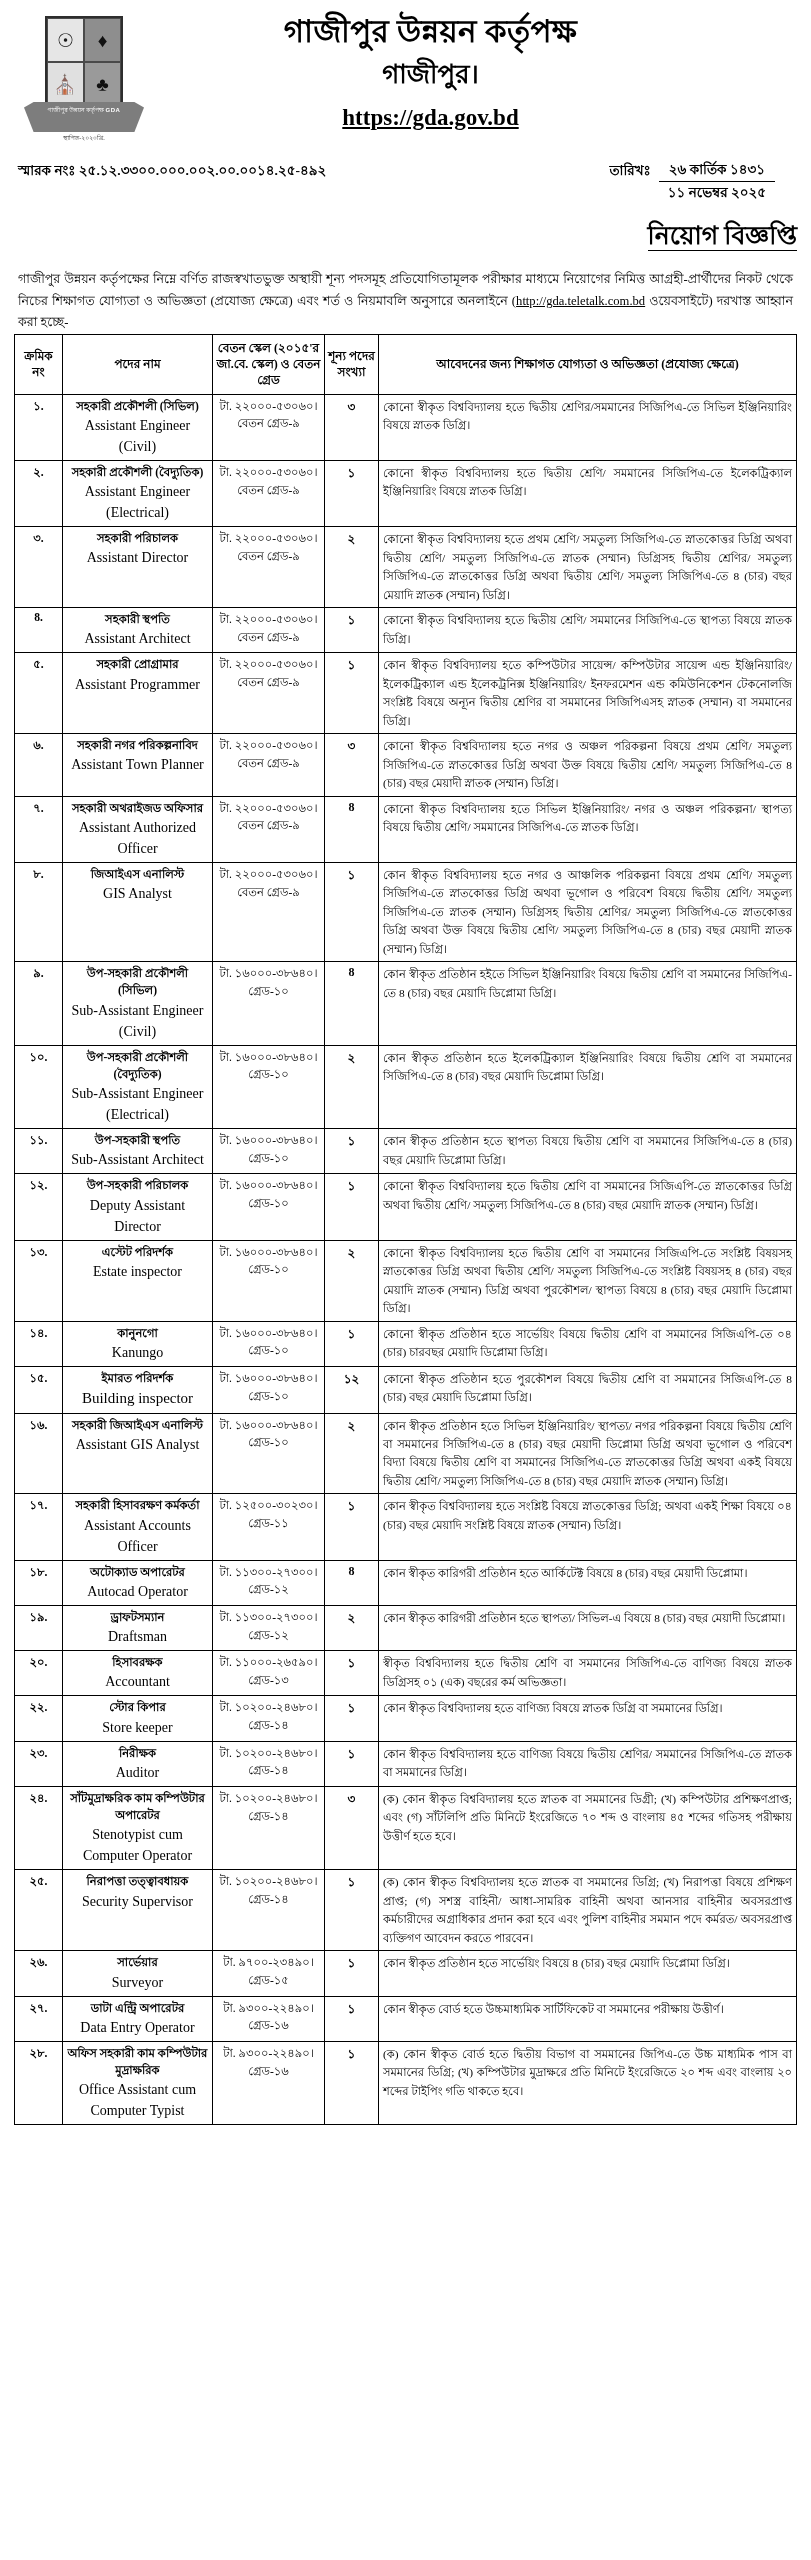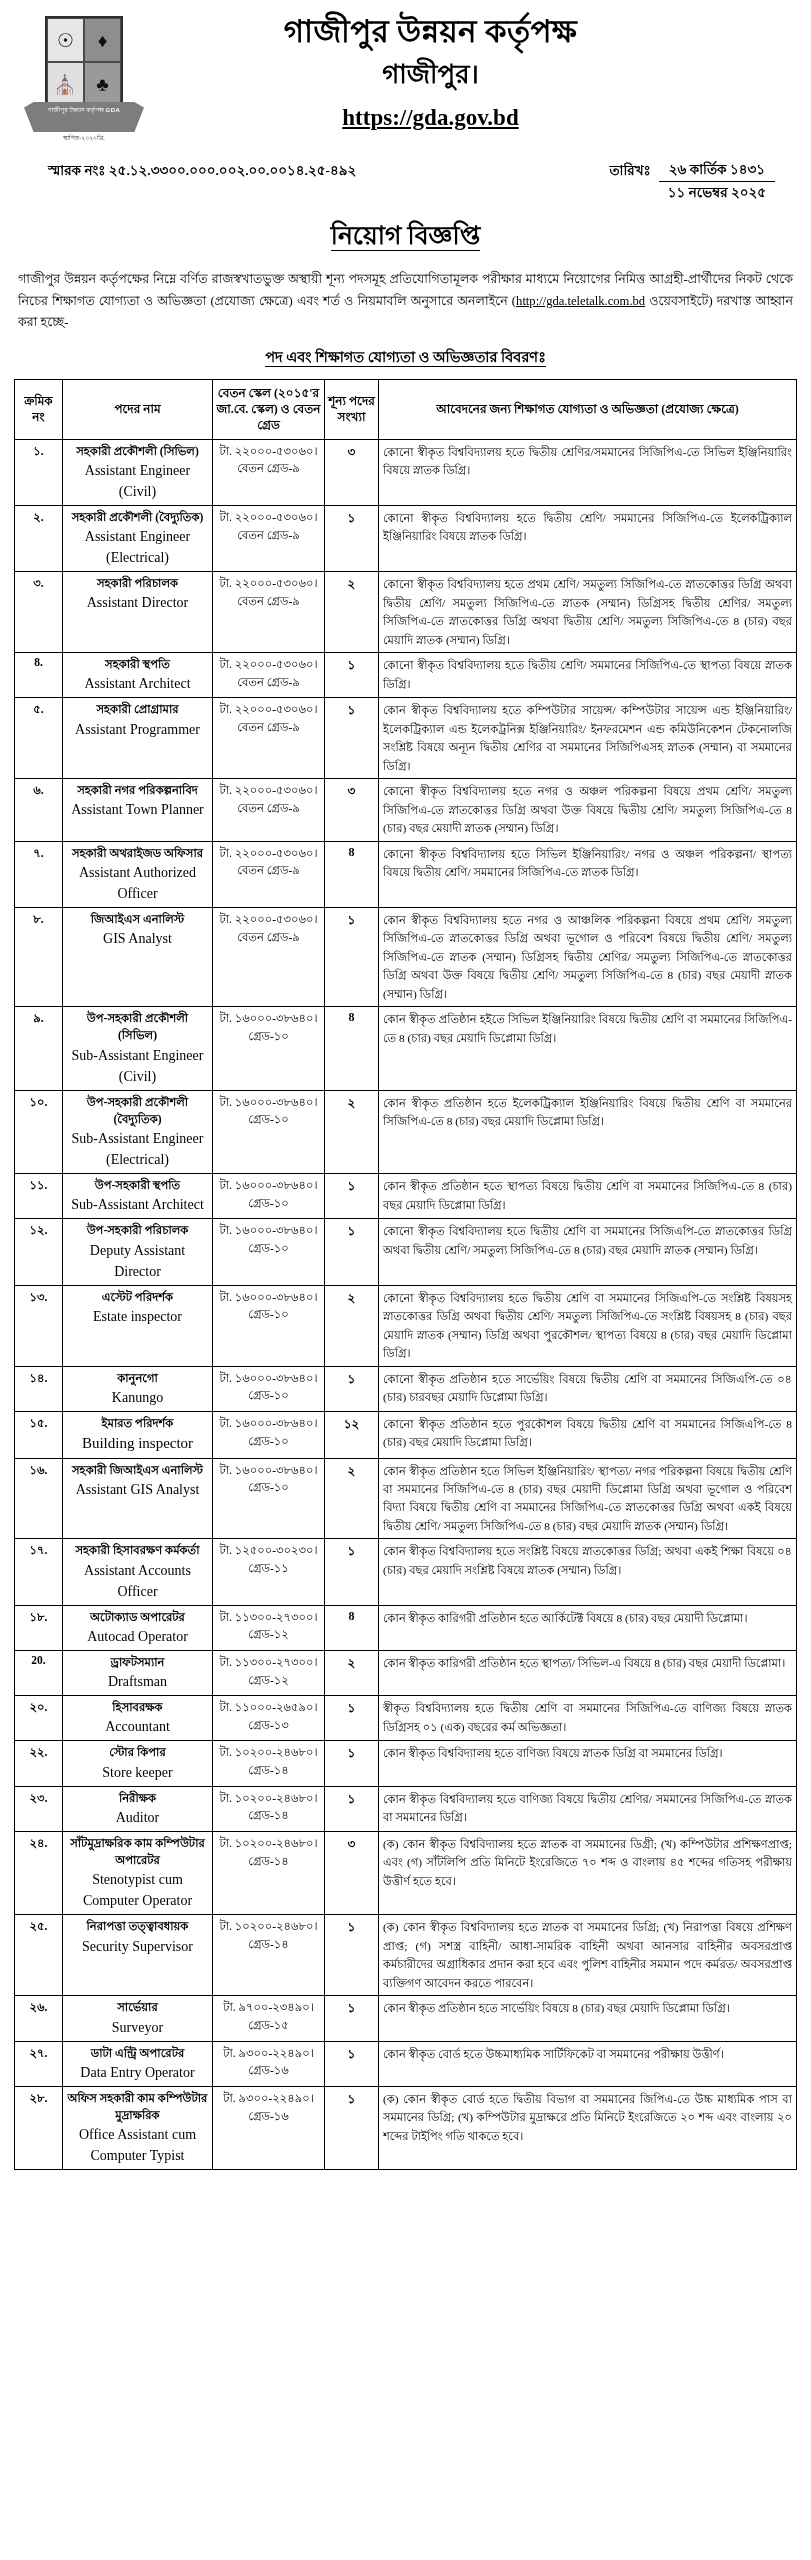--- a/index.html
+++ b/index.html
@@ -96,35 +96,35 @@
   }
 
   
   .memo-row {
     display: flex;
     align-items: flex-start;
     margin-top: 16px;
     font-size: 13.5px;
     font-weight: bold;
   }
-  .memo-no { flex: 0 0 auto; padding-left: 4px; white-space: nowrap; margin-left: 30px; }
+  .memo-no { flex: 0 0 auto; padding-left: 4px; white-space: nowrap; }
   .memo-spacer { flex: 1 1 auto; }
   .memo-date-label { flex: 0 0 auto; padding-right: 8px; white-space: nowrap; }
   .memo-dates {
     flex: 0 0 auto;
     text-align: center;
     padding-right: 22px;
     line-height: 1.45;
   }
   .memo-dates .d1 { border-bottom: 1px solid #000; padding: 0 10px 1px 10px; display:block; }
   .memo-dates .d2 { padding-top: 1px; display:block; }
 
   
   .notice-title {
-    text-align: center;
+    text-align: right;
     font-size: 25px;
     font-weight: bold;
     margin-top: 14px;
     margin-bottom: 10px;
   }
   .notice-title span {
     border-bottom: 1.5px solid #000;
     padding-bottom: 1px;
   }
 
@@ -256,23 +256,20 @@
   </div>
 
   <div class="notice-title">
     <span>নিয়োগ বিজ্ঞপ্তি</span>
   </div>
 
   <div class="intro">
     <span>গাজীপুর উন্নয়ন কর্তৃপক্ষের নিম্নে বর্ণিত রাজস্বখাতভুক্ত অস্থায়ী শূন্য পদসমূহ প্রতিযোগিতামূলক পরীক্ষার মাধ্যমে নিয়োগের নিমিত্ত আগ্রহী-প্রার্থীদের নিকট থেকে নিচের শিক্ষাগত যোগ্যতা ও অভিজ্ঞতা (প্রযোজ্য ক্ষেত্রে) এবং শর্ত ও নিয়মাবলি অনুসারে অনলাইনে (</span><span class="u">http://gda.teletalk.com.bd</span><span> ওয়েবসাইটে) দরখাস্ত আহ্বান করা হচ্ছে-</span>
   </div>
 
-  <div class="section-head">
-    <span>পদ এবং শিক্ষাগত যোগ্যতা ও অভিজ্ঞতার বিবরণঃ</span>
-  </div>
 
   <table class="jobs">
     <colgroup>
       <col class="col-sl">
         <col class="col-post">
         <col class="col-pay">
         <col class="col-vac">
         <col class="col-qual">
     </colgroup>
     <thead>
@@ -513,21 +510,21 @@
             <span class="en">Autocad Operator</span>
           </td>
           <td class="pay">
             <span class="amt">টা. ১১৩০০-২৭৩০০।</span>
             <span class="grade">গ্রেড-১২</span>
           </td>
           <td class="vac">8</td>
           <td class="qual">কোন স্বীকৃত কারিগরী প্রতিষ্ঠান হতে আর্কিটেক্ট বিষয়ে 8 (চার) বছর মেয়াদী ডিপ্লোমা।</td>
         </tr>
         <tr>
-          <td class="sl">20.</td>
+          <td class="sl">১৯.</td>
           <td class="post">
             <span class="bn">ড্রাফটসম্যান</span>
             <span class="en">Draftsman</span>
           </td>
           <td class="pay">
             <span class="amt">টা. ১১৩০০-২৭৩০০।</span>
             <span class="grade">গ্রেড-১২</span>
           </td>
           <td class="vac">২</td>
           <td class="qual">কোন স্বীকৃত কারিগরী প্রতিষ্ঠান হতে স্থাপত্য/ সিভিল-এ বিষয়ে 8 (চার) বছর মেয়াদী ডিপ্লোমা।</td>

